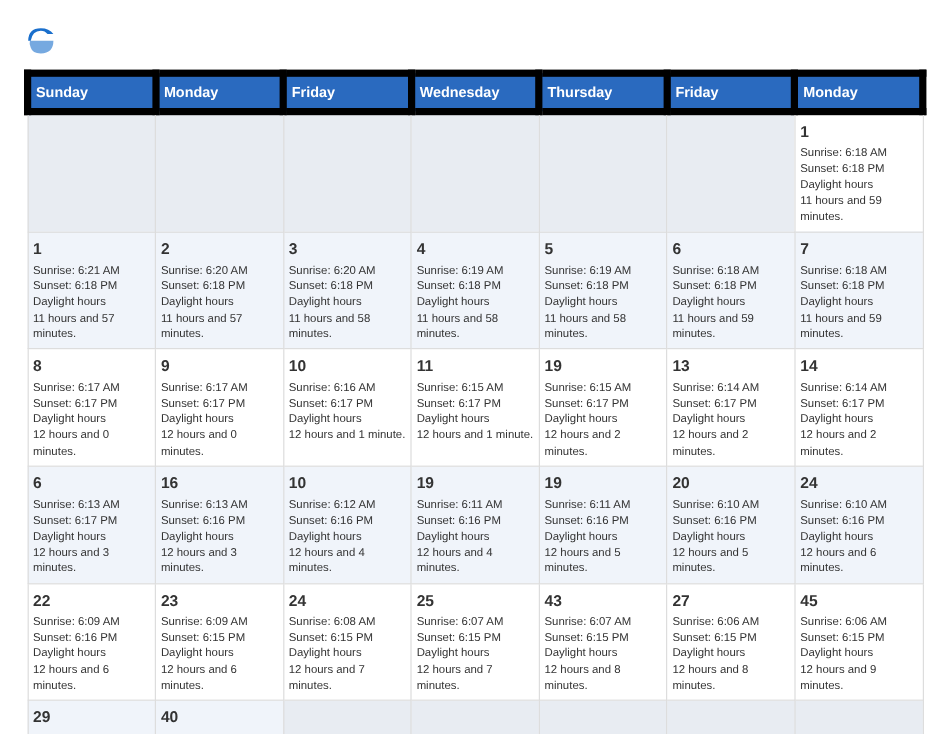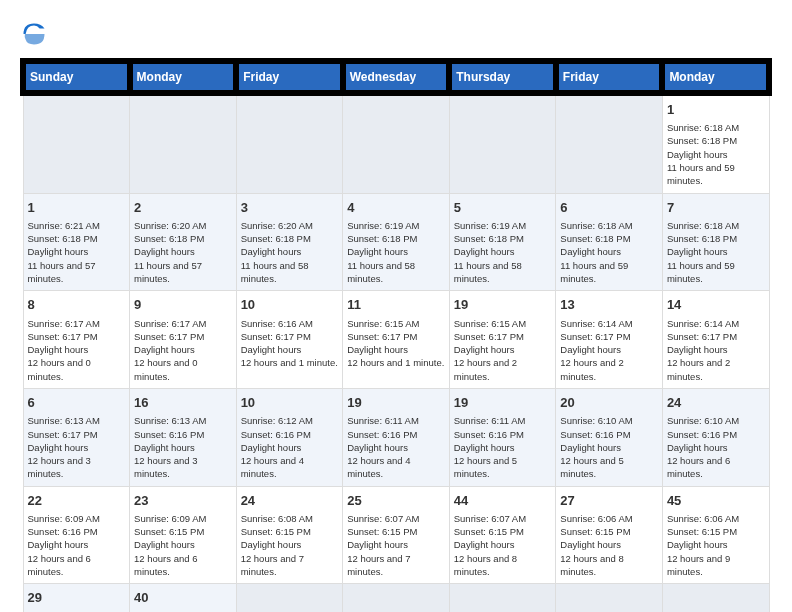--- a/index.html
+++ b/index.html
@@ -151,21 +151,21 @@
         <td><span class="day-num">19</span><span>Sunrise: 6:11 AM<br>Sunset: 6:16 PM<br>Daylight hours<br>12 hours and 4 minutes.</span></td>
         <td><span class="day-num">19</span><span>Sunrise: 6:11 AM<br>Sunset: 6:16 PM<br>Daylight hours<br>12 hours and 5 minutes.</span></td>
         <td><span class="day-num">20</span><span>Sunrise: 6:10 AM<br>Sunset: 6:16 PM<br>Daylight hours<br>12 hours and 5 minutes.</span></td>
         <td><span class="day-num">24</span><span>Sunrise: 6:10 AM<br>Sunset: 6:16 PM<br>Daylight hours<br>12 hours and 6 minutes.</span></td>
       </tr>
       <tr>
         <td><span class="day-num">22</span><span>Sunrise: 6:09 AM<br>Sunset: 6:16 PM<br>Daylight hours<br>12 hours and 6 minutes.</span></td>
         <td><span class="day-num">23</span><span>Sunrise: 6:09 AM<br>Sunset: 6:15 PM<br>Daylight hours<br>12 hours and 6 minutes.</span></td>
         <td><span class="day-num">24</span><span>Sunrise: 6:08 AM<br>Sunset: 6:15 PM<br>Daylight hours<br>12 hours and 7 minutes.</span></td>
         <td><span class="day-num">25</span><span>Sunrise: 6:07 AM<br>Sunset: 6:15 PM<br>Daylight hours<br>12 hours and 7 minutes.</span></td>
-        <td><span class="day-num">44</span><span>Sunrise: 6:07 AM<br>Sunset: 6:15 PM<br>Daylight hours<br>12 hours and 8 minutes.</span></td>
+        <td><span class="day-num">43</span><span>Sunrise: 6:07 AM<br>Sunset: 6:15 PM<br>Daylight hours<br>12 hours and 8 minutes.</span></td>
         <td><span class="day-num">27</span><span>Sunrise: 6:06 AM<br>Sunset: 6:15 PM<br>Daylight hours<br>12 hours and 8 minutes.</span></td>
         <td><span class="day-num">45</span><span>Sunrise: 6:06 AM<br>Sunset: 6:15 PM<br>Daylight hours<br>12 hours and 9 minutes.</span></td>
       </tr>
       <tr>
         <td><span class="day-num">29</span><span>Sunrise: 6:05 AM<br>Sunset: 6:15 PM<br>Daylight hours<br>12 hours and 9 minutes.</span></td>
         <td><span class="day-num">40</span><span>Sunrise: 6:05 AM<br>Sunset: 6:15 PM<br>Daylight hours<br>12 hours and 10 minutes.</span></td>
         <td class="empty-cell"></td>
         <td class="empty-cell"></td>
         <td class="empty-cell"></td>
         <td class="empty-cell"></td>

